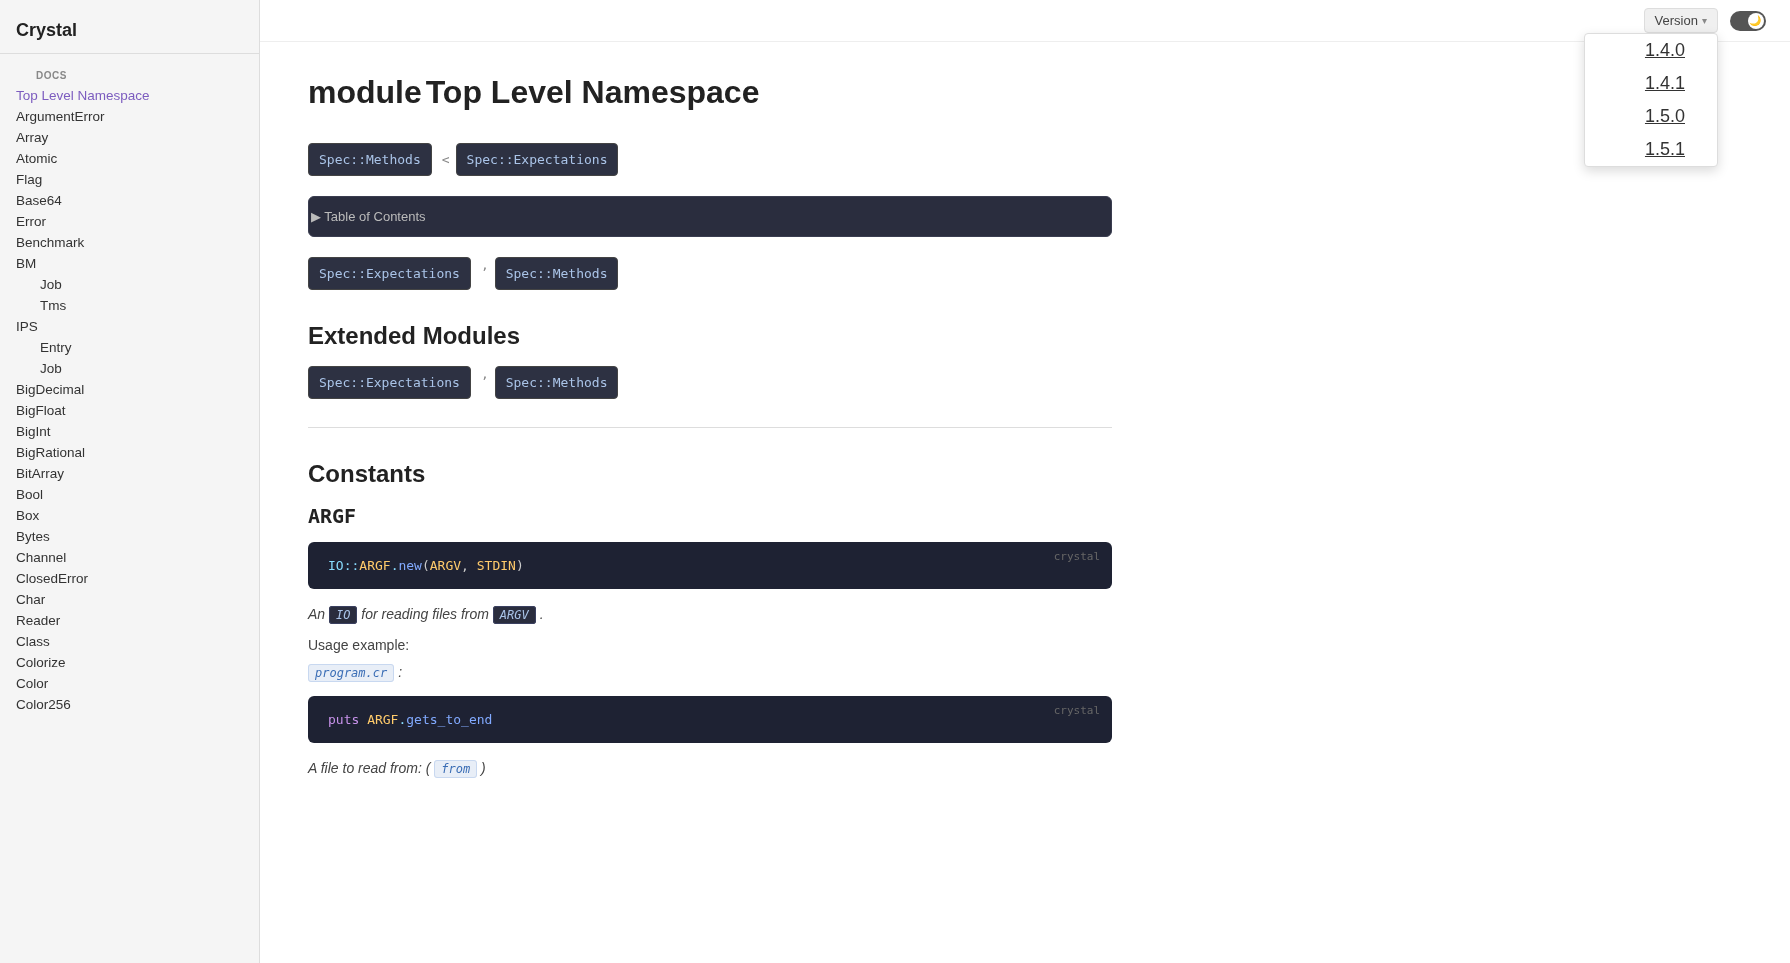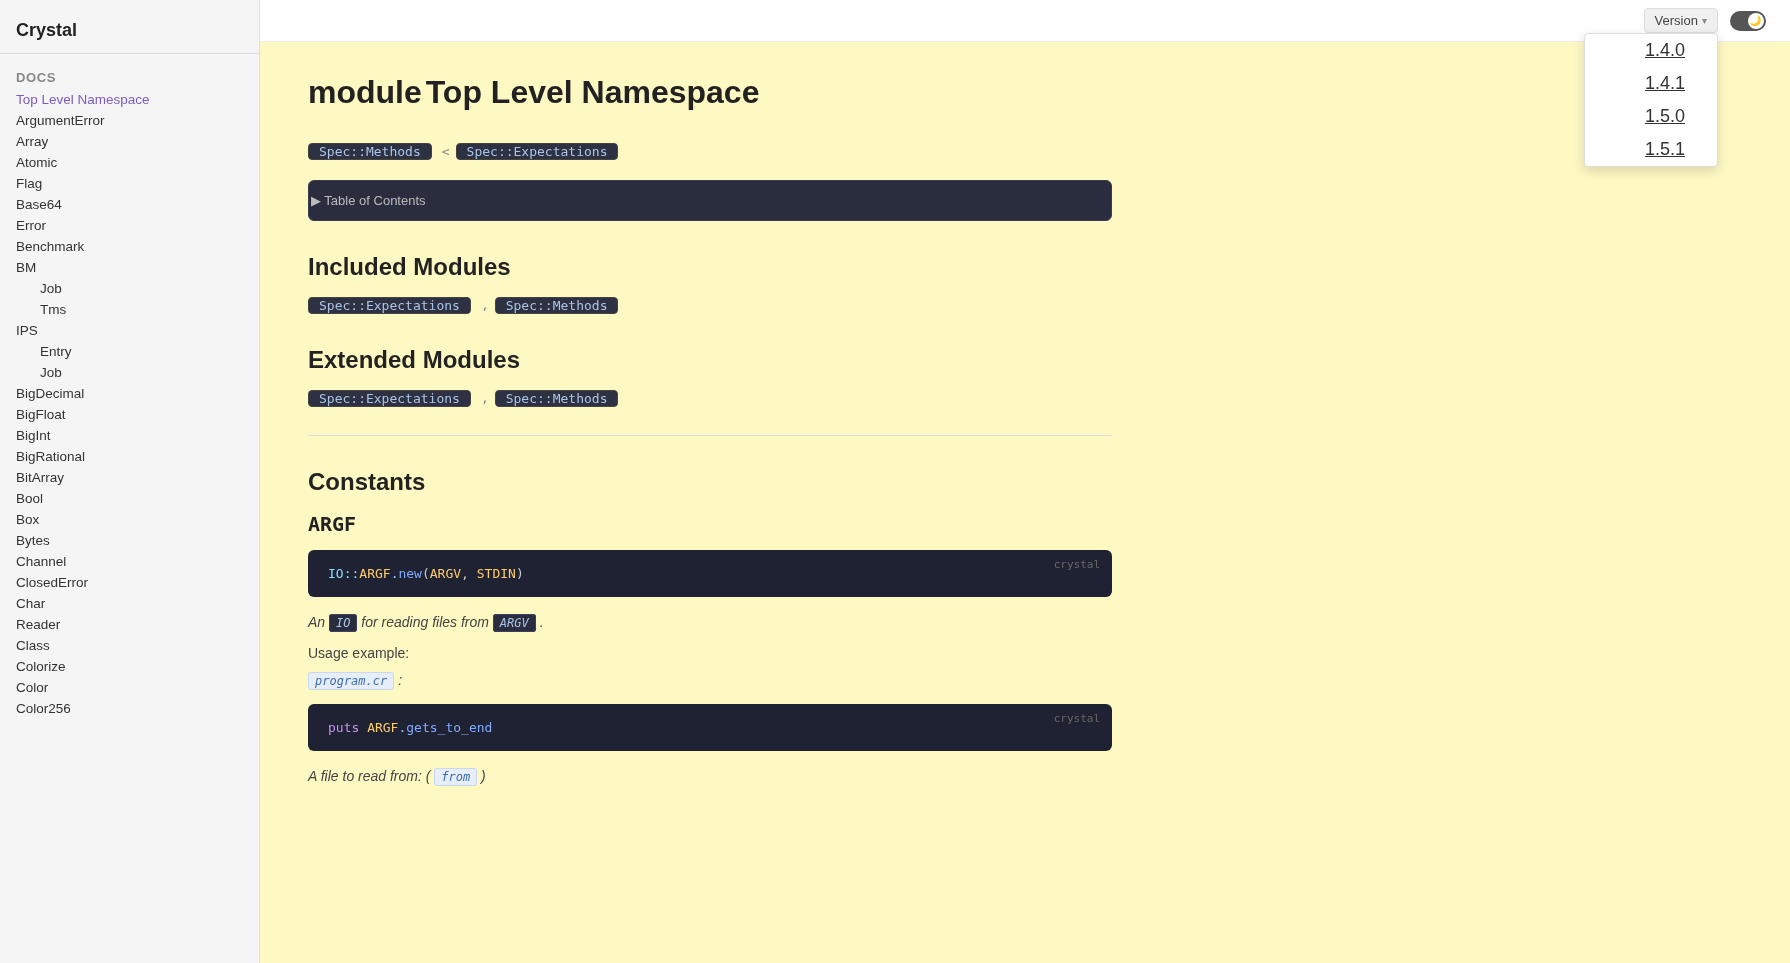--- a/index.html
+++ b/index.html
@@ -45,45 +45,46 @@
     .sidebar-logo {
       font-size: 18px;
       font-weight: bold;
       color: #222;
       padding: 4px 16px 12px;
       border-bottom: 1px solid #ddd;
       margin-bottom: 12px;
     }
 
     .sidebar-section-label {
-      font-size: 13px;
+      font-size: 10px;
       font-weight: 600;
       color: #888;
       text-transform: uppercase;
       padding: 4px 16px;
       letter-spacing: 0.05em;
+      margin-left: 20px;
     }
 
     .sidebar-item {
       display: block;
       padding: 3px 16px;
       color: #333;
       text-decoration: none;
       cursor: pointer;
       font-size: 13.5px;
     }
     .sidebar-item.active { color: #7c5cbf; font-weight: 500; }
     .sidebar-item.sub1 { }
     .sidebar-item.sub2 { padding-left: 40px; }
 
     
     .main {
       flex: 1;
       overflow-y: auto;
-      background: #fef9c3;
+      background: #ffffff;
       position: relative;
       z-index: 1;
     }
 
     
     .topbar {
       display: flex;
       justify-content: flex-end;
       align-items: center;
       padding: 8px 24px;
@@ -165,21 +166,21 @@
       color: #222;
       margin-bottom: 20px;
     }
 
     .module-badge {
       display: inline-block;
       background: #2d3142;
       color: #aac4e8;
       font-family: monospace;
       font-size: 13px;
-      padding: 0 10px;
+      padding: 8px 10px;
       border-radius: 4px;
       margin-right: 4px;
       border: 1px solid #444;
     }
     .operator {
       color: #888;
       font-size: 13px;
       font-family: monospace;
     }
 
@@ -354,21 +355,20 @@
     <div style="margin-bottom:20px;display:flex;align-items:center;gap:6px;">
       <span class="module-badge">Spec::Methods</span>
       <span class="operator">&lt;</span>
       <span class="module-badge">Spec::Expectations</span>
     </div>
 
     <div class="toc-box">
       <span>▶ Table of Contents</span>
     </div>
 
-    <h2 class="section-title">Included Modules</h2>
     <div class="included-modules">
       <span class="module-badge">Spec::Expectations</span>
       <span class="operator">,</span>
       <span class="module-badge">Spec::Methods</span>
     </div>
 
     <h2 class="section-title">Extended Modules</h2>
     <div class="included-modules">
       <span class="module-badge">Spec::Expectations</span>
       <span class="operator">,</span>

